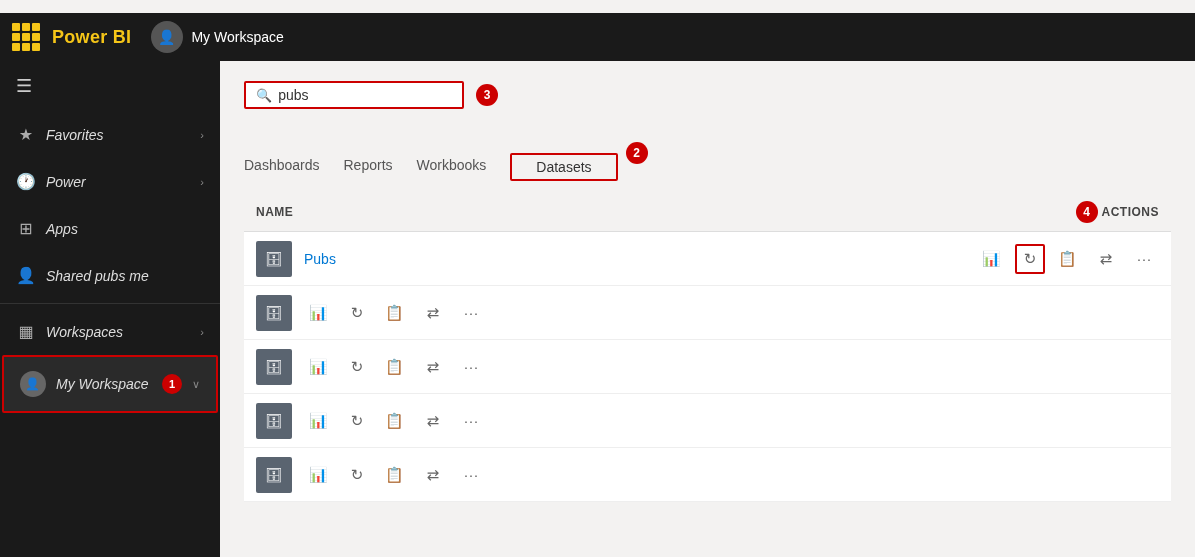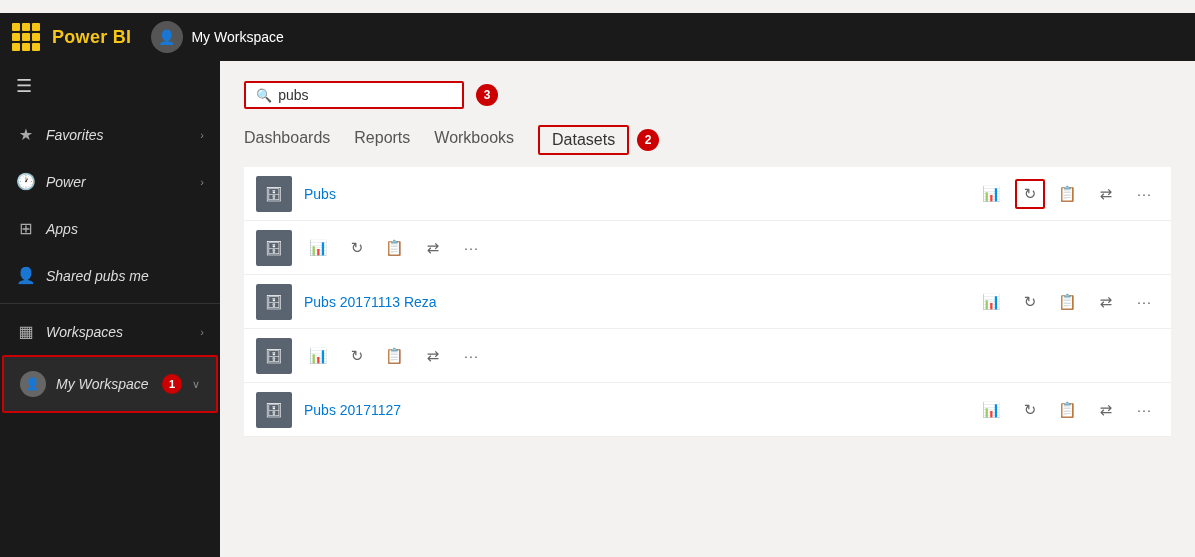--- a/index.html
+++ b/index.html
@@ -87,24 +87,24 @@
     }
     .badge-num {
       background: #cc0000; color: white; border-radius: 50%;
       width: 22px; height: 22px; font-size: 12px; font-weight: bold;
       display: flex; align-items: center; justify-content: center;
     }
 
     
     .tabs { display: flex; gap: 24px; margin-bottom: 12px; }
     .tab {
-      font-size: 16px; color: #555; cursor: pointer; padding: 4px 0; border-bottom: 2px solid transparent;
+      font-size: 14px; color: #555; cursor: pointer; padding: 4px 0; border-bottom: 2px solid transparent; margin-top: 28px;
     }
     .tab.dataset-tab {
-      border: 2px solid #cc0000; padding: 4px 12px; border-radius: 2px; color: #333;
+      border: 2px solid #cc0000; padding: 4px 24px; border-radius: 2px; color: #333;
     }
 
     
     .table-header {
       display: flex; align-items: center; padding: 8px 12px;
       border-bottom: 1px solid #ddd; background: #f3f2f1;
     }
     .col-name { font-size: 12px; font-weight: 600; color: #444; flex: 1; letter-spacing: 0.5px; }
     .col-actions { font-size: 12px; font-weight: 600; color: #444; letter-spacing: 0.5px; display: flex; align-items: center; gap: 6px; }
 
@@ -218,20 +218,27 @@
     <div class="tabs">
       <div class="tab">Dashboards</div>
       <div class="tab">Reports</div>
       <div class="tab">Workbooks</div>
       <div style="display:flex;align-items:center;gap:8px;">
         <div class="tab dataset-tab">Datasets</div>
         <div class="badge-num">2</div>
       </div>
     </div>
 
+    <div class="table-header">
+      <span class="col-name">NAME</span>
+      <div class="actions-col">
+        <div class="badge-4">4</div>
+        <span class="col-actions">ACTIONS</span>
+      </div>
+    </div>
 
     <div>
 
       <div class="table-row-item">
         <div class="row-icon">🗄</div>
         <span class="row-name">Pubs</span>
         <div class="row-actions">
           <div class="action-icon" title="Analyze in Excel">📊</div>
           <div class="action-icon highlighted" title="Refresh">↻</div>
           <div class="action-icon" title="Create report">📋</div>
@@ -246,44 +253,42 @@
           <div class="action-icon">📊</div>
           <div class="action-icon">↻</div>
           <div class="action-icon">📋</div>
           <div class="action-icon">⇄</div>
           <div class="action-icon">···</div>
         </div>
       </div>
 
       <div class="table-row-item">
         <div class="row-icon">🗄</div>
-        <span class="row-name">Pubs 20171113 Reza</span>
-        <div class="row-actions">
-          <div class="action-icon">📊</div>
-          <div class="action-icon">↻</div>
-          <div class="action-icon">📋</div>
-          <div class="action-icon">⇄</div>
-          <div class="action-icon">···</div>
-        </div>
-      </div>
-
-      <div class="table-row-item">
-        <div class="row-icon">🗄</div>
-        <div class="row-actions">
-          <div class="action-icon">📊</div>
-          <div class="action-icon">↻</div>
-          <div class="action-icon">📋</div>
-          <div class="action-icon">⇄</div>
-          <div class="action-icon">···</div>
-        </div>
-      </div>
-
-      <div class="table-row-item">
-        <div class="row-icon">🗄</div>
-        <span class="row-name">Pubs 20171127</span>
+        <div class="row-actions">
+          <div class="action-icon">📊</div>
+          <div class="action-icon">↻</div>
+          <div class="action-icon">📋</div>
+          <div class="action-icon">⇄</div>
+          <div class="action-icon">···</div>
+        </div>
+      </div>
+
+      <div class="table-row-item">
+        <div class="row-icon">🗄</div>
+        <div class="row-actions">
+          <div class="action-icon">📊</div>
+          <div class="action-icon">↻</div>
+          <div class="action-icon">📋</div>
+          <div class="action-icon">⇄</div>
+          <div class="action-icon">···</div>
+        </div>
+      </div>
+
+      <div class="table-row-item">
+        <div class="row-icon">🗄</div>
         <div class="row-actions">
           <div class="action-icon">📊</div>
           <div class="action-icon">↻</div>
           <div class="action-icon">📋</div>
           <div class="action-icon">⇄</div>
           <div class="action-icon">···</div>
         </div>
       </div>
 
     </div>

